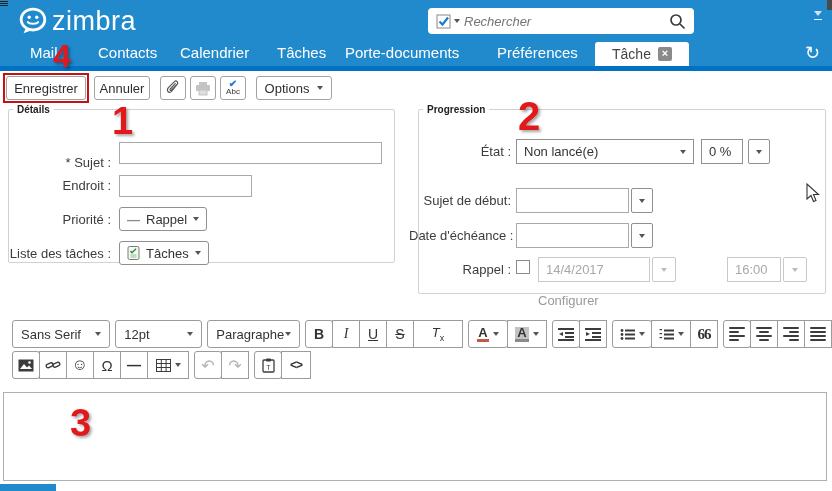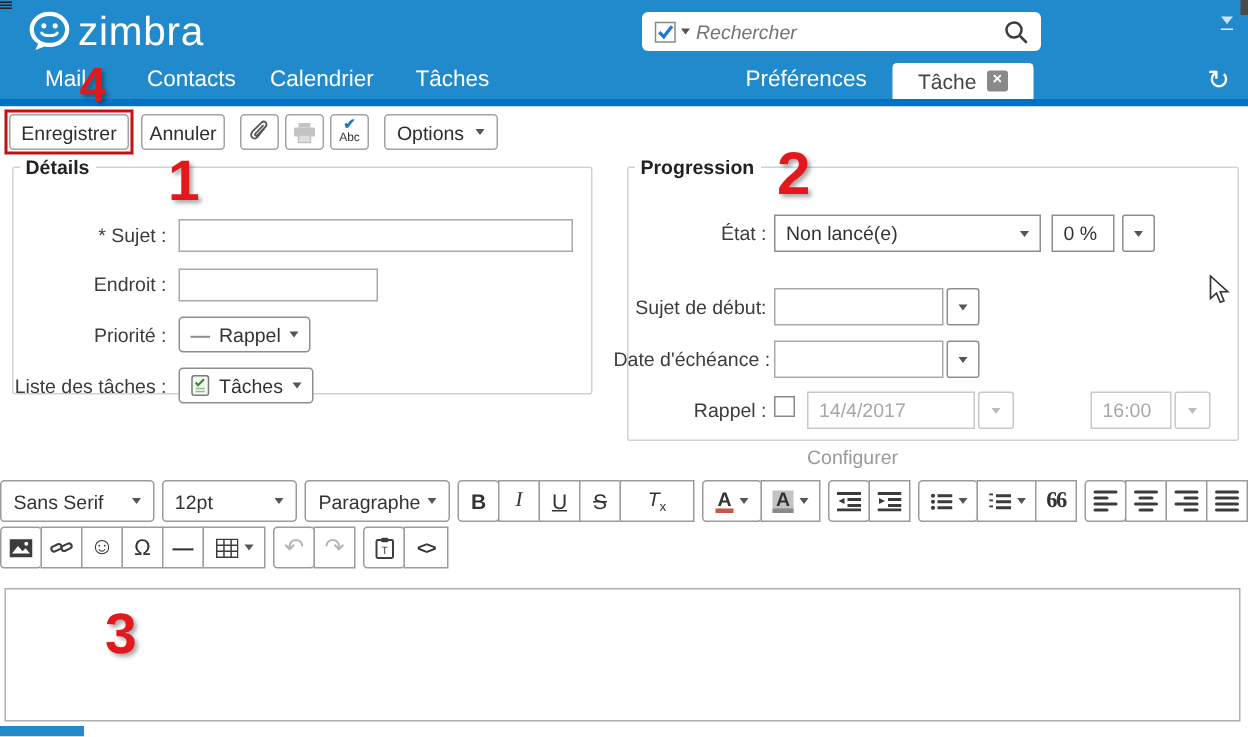--- a/index.html
+++ b/index.html
@@ -46,41 +46,41 @@
   .btn { position:absolute; top:5px; height:24px; background:#fff; border:1px solid #a3a3a3;
          border-radius:3px; font-size:13px; color:#2e2e2e; display:flex; align-items:center;
          justify-content:center; cursor:pointer; font-family:"Liberation Sans",sans-serif; }
   .save-outline { position:absolute; left:3px; top:2px; width:86px; height:30px;
                   border:2px solid #c41111; pointer-events:none; z-index:5; }
   .spell-btn { flex-direction:column; gap:0; line-height:8px; }
   .spell-check { color:#1f7ad4; font-size:10px; font-weight:bold; }
   .spell-label { font-size:8px; color:#333; }
   
   fieldset { position:absolute; border:1px solid #d2d2d2; border-radius:2px; background:#fff; }
-  legend { font-size:13px; font-weight:bold; color:#222; margin-left:4px; padding:0 4px; }
+  legend { font-size:10px; font-weight:bold; color:#222; margin-left:4px; padding:0 4px; }
   .fs-details { left:8px; top:104px; width:387px; height:159px; }
   .fs-progress { left:418px; top:104px; width:408px; height:190px; }
   .flabel { position:absolute; font-size:13px; color:#3c3c3c; text-align:right; white-space:nowrap; }
   .tinput { position:absolute; border:1px solid #a9a9a9; background:#fff; height:22px;
             font-size:13px; padding:0 4px; font-family:"Liberation Sans",sans-serif; color:#333; outline:none; }
   .dd { position:absolute; height:24px; border:1px solid #8f8f8f; border-radius:3px; background:#fff;
         display:flex; align-items:center; padding:0 7px; gap:6px; font-size:13px; color:#333; cursor:pointer; }
   .dash { color:#8a8a8a; font-weight:bold; }
   .selectbox { position:absolute; height:25px; border:1px solid #8f8f8f; background:#fff;
                display:flex; align-items:center; padding:0 7px; font-size:13px; color:#333; cursor:pointer; }
   .selectbox .caret { margin-left:auto; }
   .arrowbtn { position:absolute; height:25px; width:22px; border:1px solid #8f8f8f; border-radius:2px;
               background:#fff; display:flex; align-items:center; justify-content:center; cursor:pointer; }
   .disabled { border-color:#c9c9c9 !important; color:#a8a8a8 !important; }
   .disabled .caret { border-top-color:#bbb; }
   .checkbox { position:absolute; width:14px; height:14px; border:1px solid #8a8a8a; background:#fff; cursor:pointer; }
   .configurer { position:absolute; font-size:13px; color:#9a9a9a; cursor:pointer; }
   
   .ed-toolbar { position:absolute; left:0; top:320px; width:832px; }
-  .ed-row { display:flex; align-items:flex-start; padding-left:0; }
+  .ed-row { display:flex; align-items:flex-start; padding-left:12px; }
   .ed-row2 { margin-top:3px; }
   .ed-select { height:28px; border:1px solid #9b9b9b; border-radius:3px; background:#fff;
                display:flex; align-items:center; padding:0 8px; font-size:13px; color:#333; cursor:pointer; }
   .ed-select .caret { margin-left:auto; }
   .ed-btn { width:28px; height:28px; border:1px solid #9b9b9b; border-radius:3px; background:#fff;
             display:flex; align-items:center; justify-content:center; font-size:14px; color:#333;
             cursor:pointer; flex:none; }
   .ed-btn.wide { width:42px; gap:4px; }
   .joined { margin-left:-1px; border-radius:0; }
   .gstart { margin-left:5px; }
@@ -146,20 +146,21 @@
   <div class="account">
     <span class="caret light"></span>
   </div>
 </div>
 
 <div class="nav">
   <span class="nav-tab" style="left:30px">Mail</span>
   <span class="nav-tab" style="left:98px">Contacts</span>
   <span class="nav-tab" style="left:180px">Calendrier</span>
   <span class="nav-tab" style="left:277px">Tâches</span>
+  <span class="nav-tab" style="left:345px">Porte-documents</span>
   <span class="nav-tab" style="left:497px">Préférences</span>
   <div class="active-tab">
     <span>Tâche</span>
     <span class="tab-close">×</span>
   </div>
   <span class="refresh">↻</span>
 </div>
 <div class="blue-strip"></div>
 <div class="corner-artifact"></div>
 
@@ -186,21 +187,21 @@
   </button>
   <button class="btn" style="left:256px; width:76px; gap:8px">
     <span>Options</span>
     <span class="caret small"></span>
   </button>
 </div>
 
 <fieldset class="fs-details">
   <legend>Détails</legend>
 
-  <div class="flabel" style="left:-6px; top:30px; width:108px">* Sujet :</div>
+  <div class="flabel" style="left:-6px; top:40px; width:108px">* Sujet :</div>
   <input class="tinput" style="left: 110px; top: 27px; width: 263px;" value="">
 
   <div class="flabel" style="left:-6px; top:63px; width:108px">Endroit :</div>
   <input class="tinput" style="left: 110px; top: 60px; width: 133px;" value="">
 
   <div class="flabel" style="left:-6px; top:97px; width:108px">Priorité :</div>
   <div class="dd" style="left:110px; top:92px">
     <span class="dash">—</span>
     <span>Rappel</span>
     <span class="caret small"></span>

